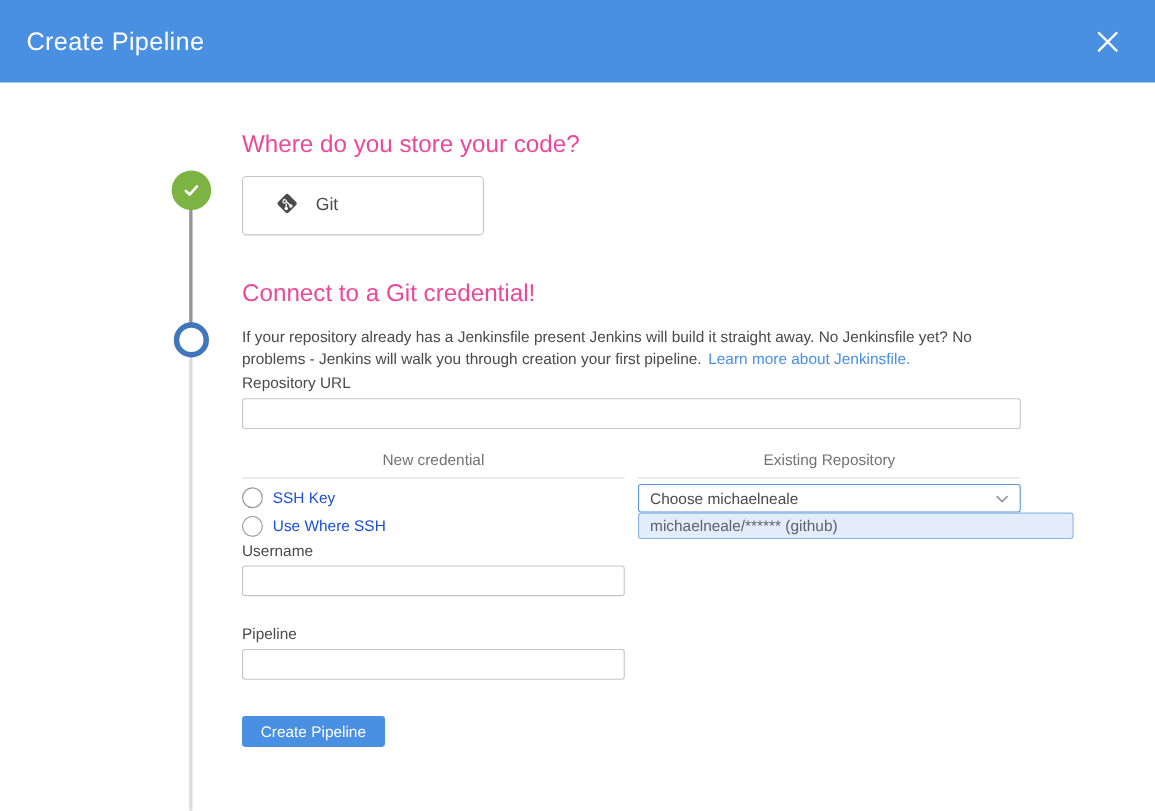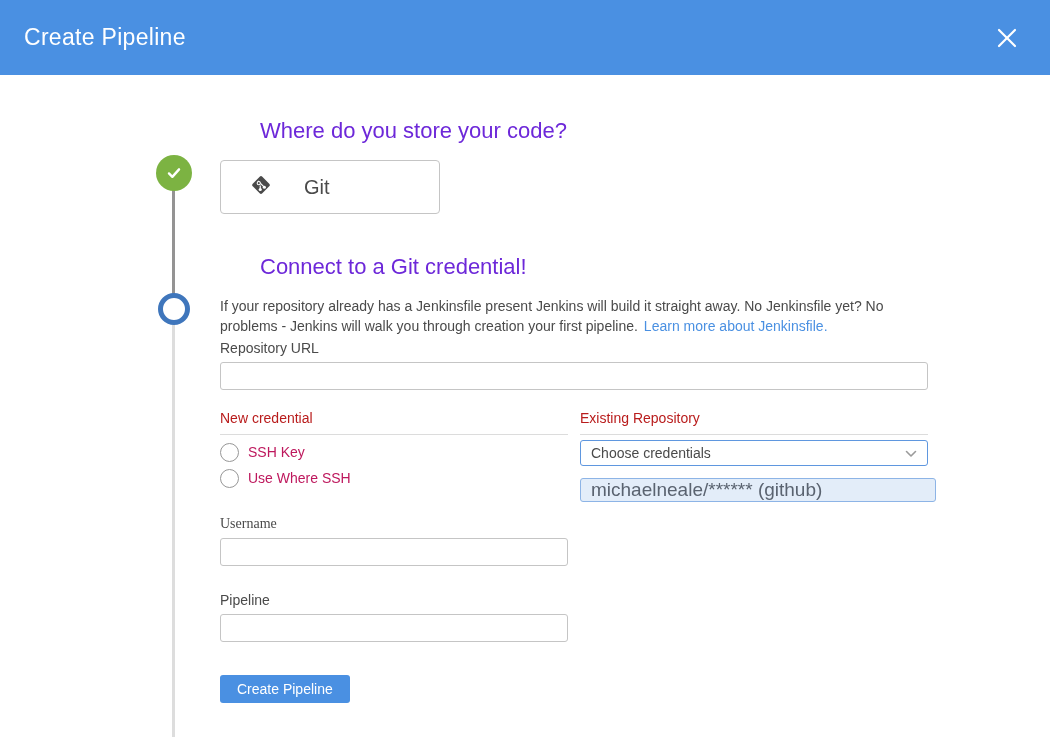--- a/index.html
+++ b/index.html
@@ -63,37 +63,36 @@
     border-radius: 50%;
     background: #ffffff;
     border: 5px solid #3f76bc;
     z-index: 2;
   }
   
   .content { margin-left: 220px; width: 710px; }
   h1 {
     font-size: 22px;
     font-weight: 400;
-    color: #6d28d9;
+    color: #ec4899;
     line-height: 28px;
-    margin-left: 40px;
   }
   .h-store { margin-top: 42px; }
   .h-connect { margin-top: 39px; }
   .git-button {
     margin-top: 15px;
     width: 220px; height: 54px;
     border: 1px solid #c5c5c5;
     border-radius: 4px;
     background: #ffffff;
     display: flex; align-items: center;
     padding-left: 28px;
     cursor: pointer;
   }
-  .git-button .scm-label { font-size: 20px; margin-left: 31px; color: #4a4a4a; }
+  .git-button .scm-label { font-size: 16px; margin-left: 14px; color: #4a4a4a; }
   .description {
     margin-top: 15px;
     font-size: 14px;
     line-height: 20px;
     color: #4a4a4a;
     width: 706px;
   }
   .description a {
     color: #4a90e2;
     text-decoration: none;
@@ -122,23 +121,24 @@
   .text-input.half { width: 348px; }
   
   .cred-row {
     margin-top: 20px;
     display: flex;
     gap: 12px;
   }
   .cred-col { width: 348px; }
   .cred-heading {
     font-size: 14px;
-    color: #b91c1c;
+    color: #737373;
     padding-bottom: 8px;
     border-bottom: 1px solid #dcdcdc;
+    text-align: center;
   }
   .radio-group { margin-top: 4px; }
   .radio-row {
     display: flex; align-items: center;
     height: 26px;
     cursor: pointer;
   }
   .radio {
     width: 19px; height: 19px;
     border-radius: 50%;
@@ -150,46 +150,46 @@
     border: none;
     background: #4a90e2;
     display: flex; align-items: center; justify-content: center;
   }
   .radio.selected::after {
     content: "";
     width: 7px; height: 7px;
     border-radius: 50%;
     background: #ffffff;
   }
-  .radio-label { margin-left: 9px; font-size: 14px; color: #be185d; }
+  .radio-label { margin-left: 9px; font-size: 14px; color: #1d4ed8; }
   .select-box {
     margin-top: 5px;
     width: 348px; height: 26px;
     border: 1px solid #5f97df;
     border-radius: 3px;
     background: #ffffff;
     display: flex; align-items: center; justify-content: space-between;
     padding: 0 10px;
     font-size: 14px;
     color: #4a4a4a;
     cursor: pointer;
   }
   .select-option {
-    margin-top: 12px;
-    width: 356px; height: 24px;
+    margin-top: 0;
+    width: 396px; height: 24px;
     border: 1px solid #8db4e6;
     border-radius: 3px;
     background: #e3edf9;
     display: flex; align-items: center;
     padding: 0 10px;
-    font-size: 19px;
+    font-size: 14px;
     color: #5a6370;
     cursor: pointer;
   }
-  .label-username { margin-top: 14px; font-family: Liberation Serif, serif; }
+  .label-username { margin-top: 1px; }
   .label-password { margin-top: 26px; }
   .submit-btn {
     margin-top: 33px;
     height: 28px;
     padding: 0 17px;
     background: #4a90e2;
     border: none;
     border-radius: 3px;
     color: #ffffff;
     font-size: 14px;
@@ -256,21 +256,21 @@
           <div class="radio-row">
             <span class="radio"></span>
             <span class="radio-label">Use Where SSH</span>
           </div>
         </div>
       </div>
 
       <div class="cred-col">
         <div class="cred-heading">Existing Repository</div>
         <div class="select-box">
-          <span>Choose credentials</span>
+          <span>Choose michaelneale</span>
           <span>
             <svg width="12" height="8" viewBox="0 0 12 8">
               <polyline points="1.5,1.5 6,6 10.5,1.5" fill="none" stroke="#9b9b9b" stroke-width="1.6" stroke-linecap="round" stroke-linejoin="round"></polyline>
             </svg>
           </span>
         </div>
         <div class="select-option">michaelneale/****** (github)</div>
       </div>
     </div>
 

